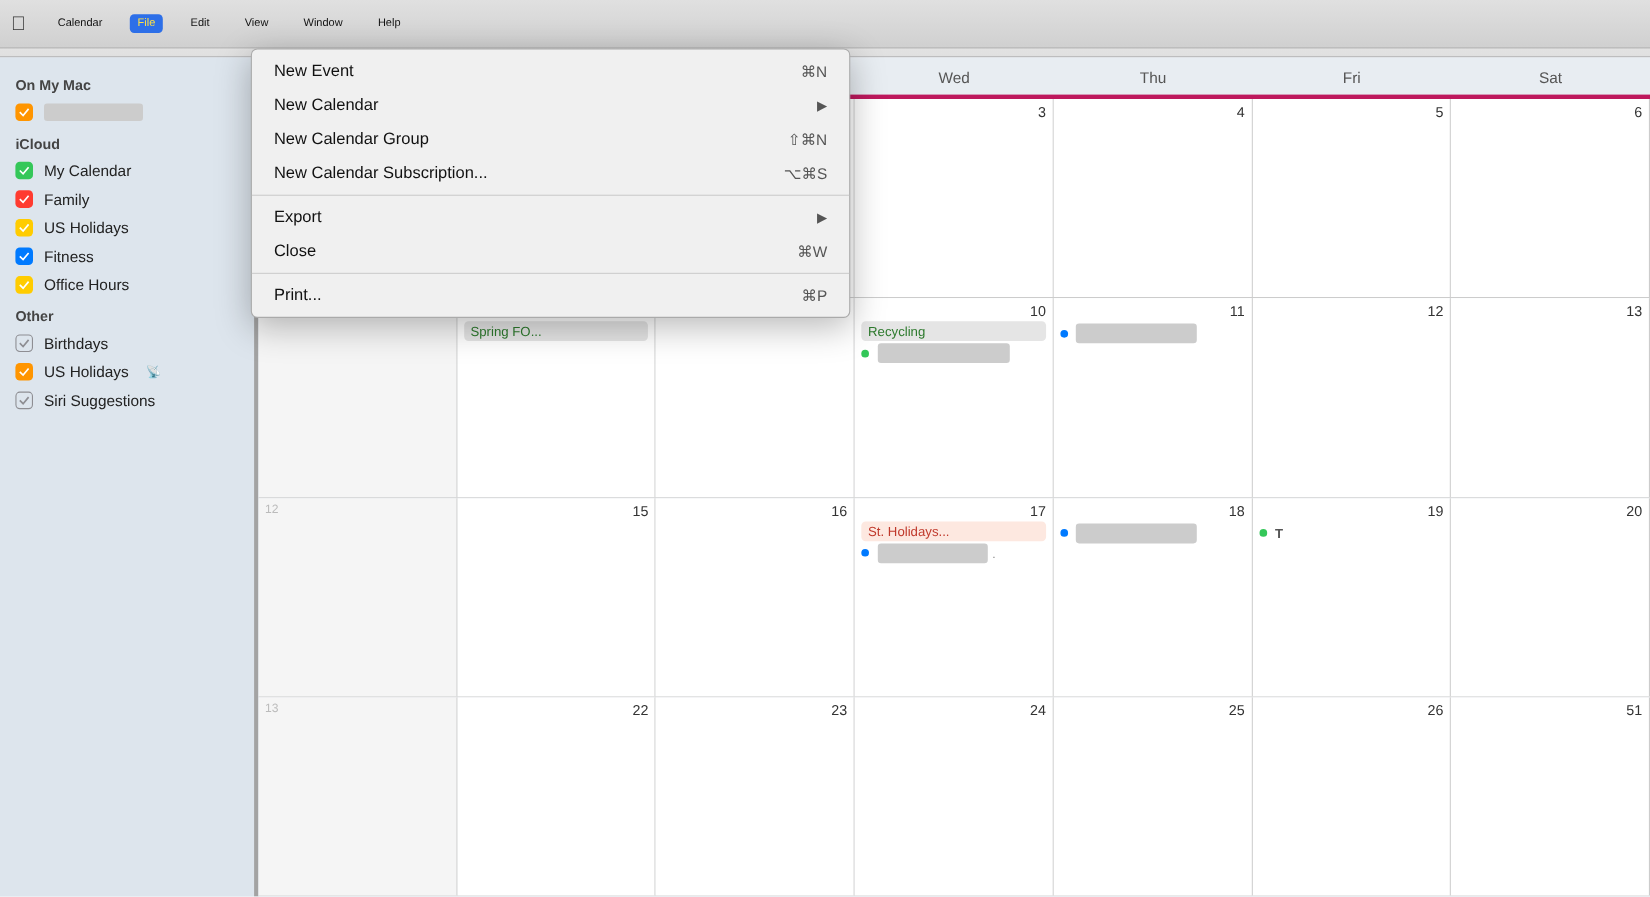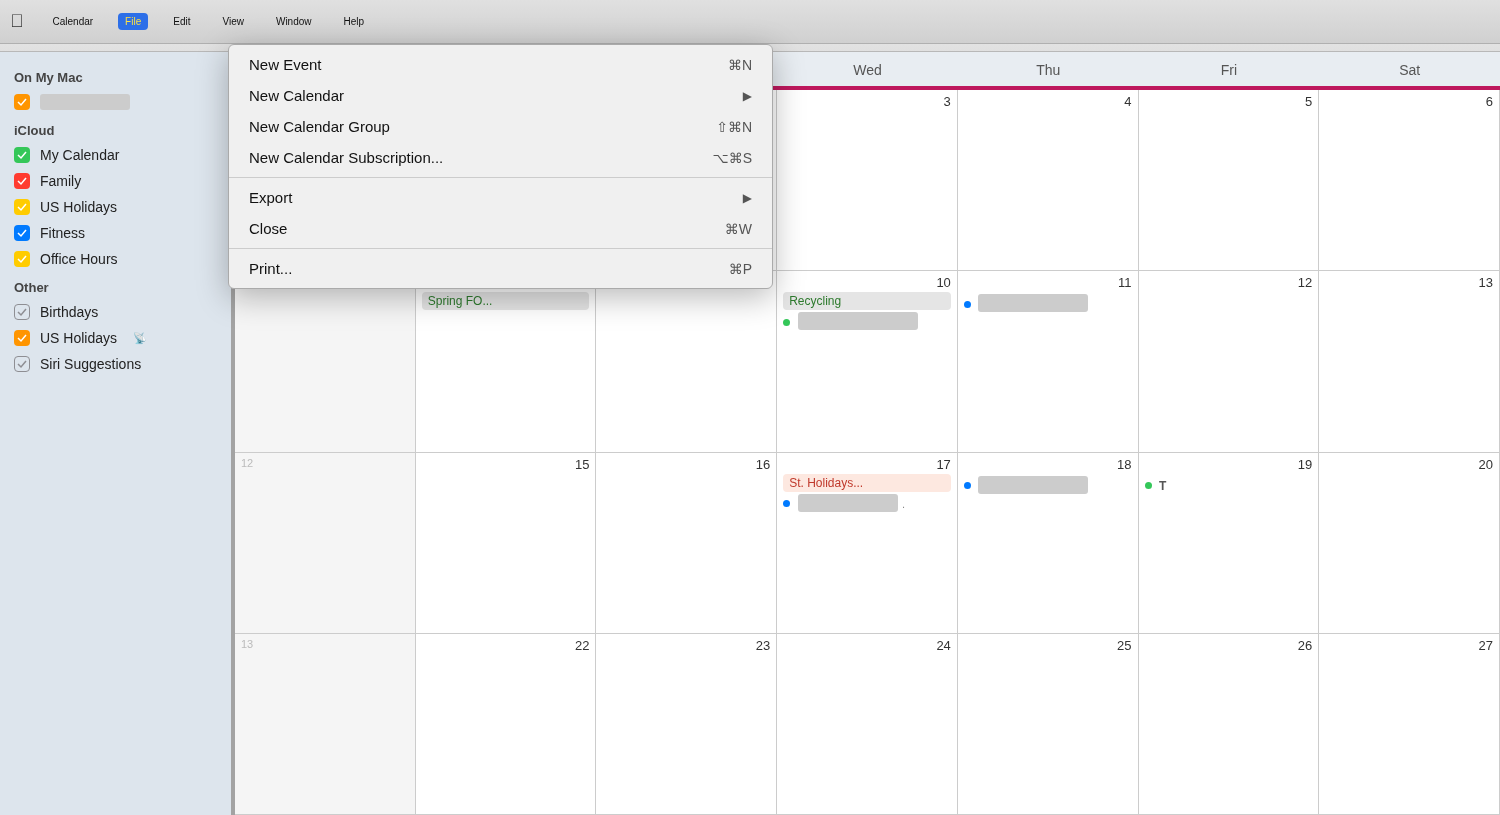--- a/index.html
+++ b/index.html
@@ -556,21 +556,21 @@
           <div class="cal-cell">
             <div class="cell-date current-month">24</div>
           </div>
           <div class="cal-cell">
             <div class="cell-date current-month">25</div>
           </div>
           <div class="cal-cell">
             <div class="cell-date current-month">26</div>
           </div>
           <div class="cal-cell">
-            <div class="cell-date current-month">27</div>
+            <div class="cell-date current-month">51</div>
           </div>
         </div>
       </div>
     </div>
   </div>
 </div>
 
 <div class="dropdown-overlay">
   <div class="dropdown-menu">
 

